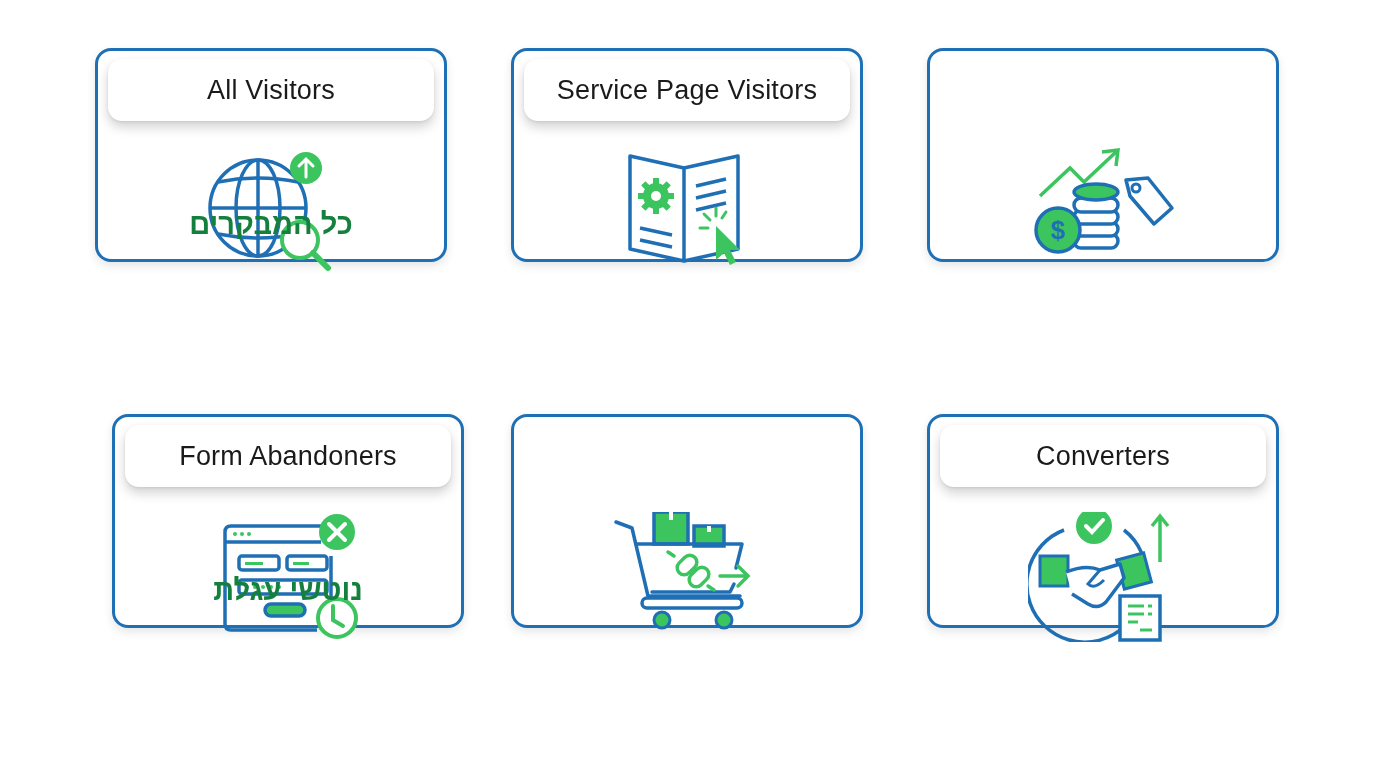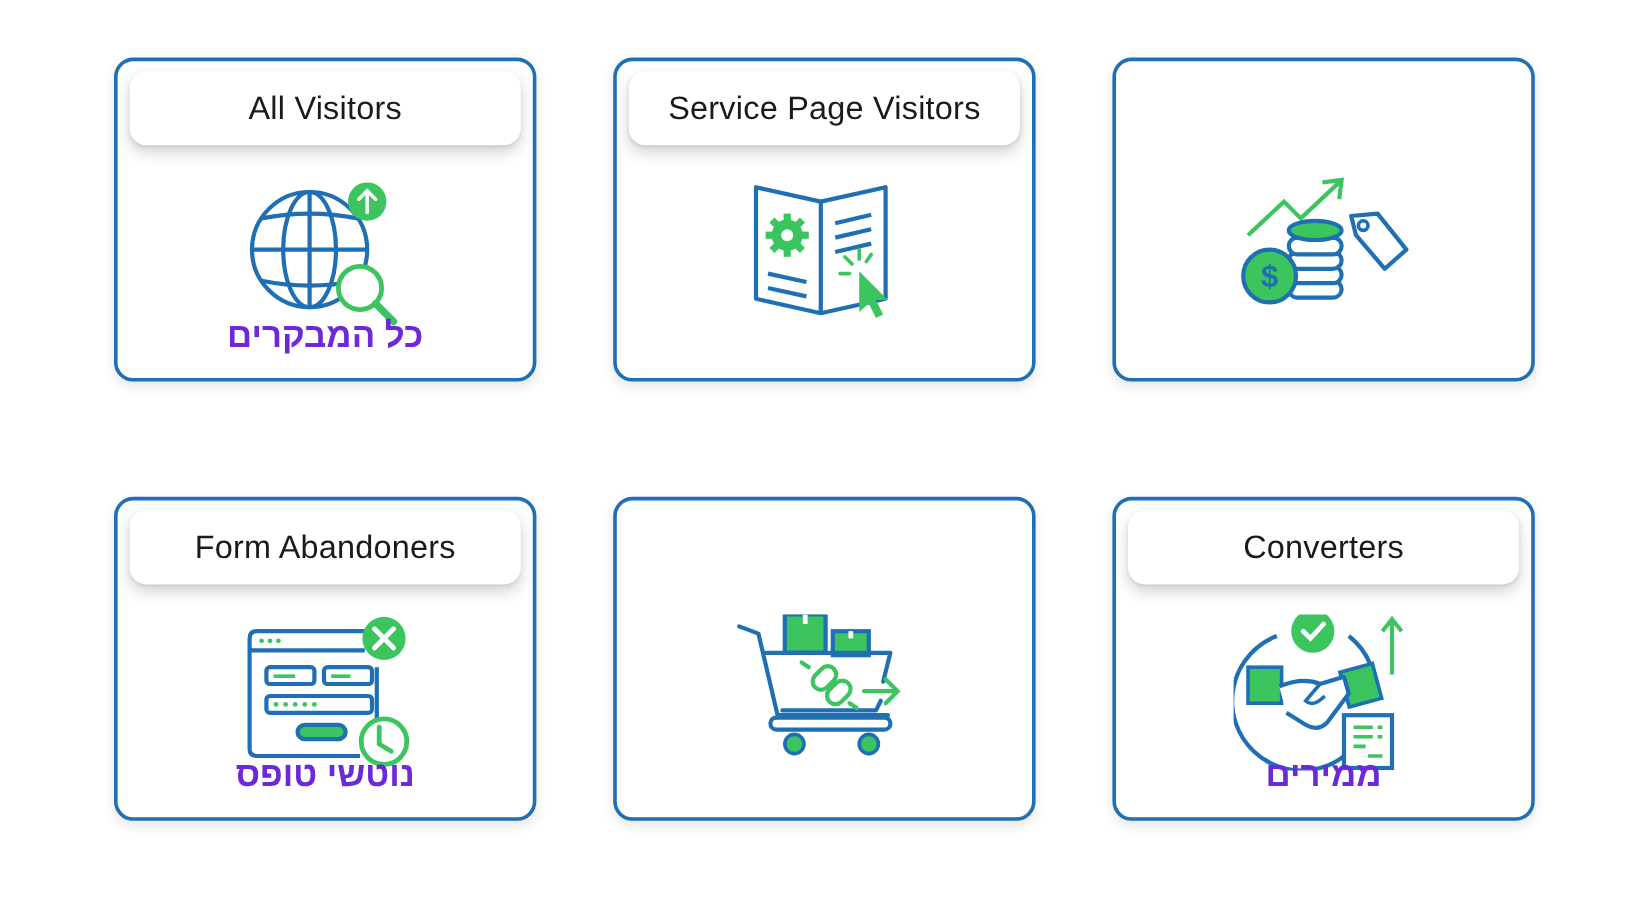--- a/index.html
+++ b/index.html
@@ -1,40 +1,40 @@
 <!DOCTYPE html>
 <html><head>
 <meta charset="utf-8">
 <style>
   html, body { margin:0; padding:0; }
   body {
     width:1376px; height:768px; background:#ffffff; position:relative; overflow:hidden;
     font-family:"Liberation Sans", "DejaVu Sans", sans-serif;
   }
   .card {
-    position:absolute; width:352px; height:270px;
+    position:absolute; width:352px; height:214px;
     border:3px solid #1f6fb5; border-radius:16px; background:#ffffff;
     box-sizing:border-box;
     box-shadow:0 4px 10px rgba(0,0,0,0.10);
   }
   .pill {
     position:absolute; left:10px; right:10px; top:8px; height:62px;
     background:#ffffff; border-radius:14px;
     box-shadow:0 6px 12px rgba(0,0,0,0.18), 0 1px 3px rgba(0,0,0,0.08);
     display:flex; align-items:center; justify-content:center;
     font-size:27px; color:#1a1a1a; letter-spacing:0.2px;
   }
   .icon {
     position:absolute; left:50%; top:95px; width:150px; height:130px;
     transform:translateX(-50%);
   }
   .icon svg { width:100%; height:100%; }
   .he {
     position:absolute; left:0; right:0; bottom:18px; text-align:center;
-    font-size:29px; font-weight:bold; color:#6d28d9; direction:rtl;
+    font-size:29px; font-weight:bold; color:#15803d; direction:rtl;
   }
 </style>
 </head>
 <body>
 
 <div class="card" style="left:95px; top:48px;">
   <div class="pill">All Visitors</div>
   <div class="icon">
     <svg viewBox="0 0 150 130">
       <g fill="none" stroke="#1f6fb5" stroke-width="3.5">
@@ -99,21 +99,21 @@
         <rect x="46" y="64" width="44" height="14" rx="7"></rect>
         <rect x="46" y="52" width="44" height="14" rx="7"></rect>
         <ellipse cx="68" cy="46" rx="22" ry="8" fill="#3cc45f"></ellipse>
       </g>
       <circle cx="30" cy="84" r="22" fill="#3cc45f" stroke="#1f6fb5" stroke-width="3.5"></circle>
       <text x="30" y="93" text-anchor="middle" font-size="26" font-family="Liberation Sans, sans-serif" fill="#1f6fb5" font-weight="bold">$</text>
     </svg>
   </div>
 </div>
 
-<div class="card" style="left:95px; top:414px;padding-left:28px;">
+<div class="card" style="left:112px; top:414px;padding-left:28px;">
   <div class="pill">Form Abandoners</div>
   <div class="icon">
     <svg viewBox="0 0 150 130">
       <g fill="none" stroke="#1f6fb5" stroke-width="3.5">
         <path d="M108 14 H18 Q12 14 12 20 V112 Q12 118 18 118 H104"></path>
         <line x1="12" y1="30" x2="108" y2="30"></line>
         <line x1="118" y1="44" x2="118" y2="88"></line>
         <rect x="26" y="44" width="40" height="14" rx="3"></rect>
         <rect x="74" y="44" width="40" height="14" rx="3"></rect>
         <rect x="26" y="68" width="88" height="14" rx="3"></rect>
@@ -130,21 +130,21 @@
           <circle cx="50" cy="75" r="2"></circle>
           <circle cx="58" cy="75" r="2"></circle>
           <circle cx="66" cy="75" r="2"></circle>
       </g>
       <circle cx="124" cy="20" r="18" fill="#3cc45f"></circle>
       <path d="M116 12 L132 28 M132 12 L116 28" stroke="#fff" stroke-width="4" stroke-linecap="round"></path>
       <circle cx="124" cy="106" r="19" fill="#fff" stroke="#3cc45f" stroke-width="4"></circle>
       <path d="M120 94 V108 L130 114" fill="none" stroke="#3cc45f" stroke-width="4" stroke-linecap="round"></path>
     </svg>
   </div>
-  <div class="he">נוטשי טופס</div>
+  <div class="he">נוטשי עגלת</div>
 </div>
 
 <div class="card" style="left:511px; top:414px;">
   <div class="icon">
     <svg viewBox="0 0 150 130">
       <g stroke="#1f6fb5" stroke-width="3.5">
         <rect x="42" y="0" width="34" height="32" fill="#3cc45f"></rect>
         <rect x="82" y="14" width="30" height="20" fill="#3cc45f"></rect>
       </g>
       <rect x="57" y="0" width="4" height="8" fill="#fff"></rect>
@@ -185,14 +185,13 @@
       <g stroke="#3cc45f" stroke-width="3">
         <line x1="100" y1="94" x2="116" y2="94"></line>
           <line x1="120" y1="94" x2="124" y2="94"></line>
         <line x1="100" y1="102" x2="116" y2="102"></line>
           <line x1="120" y1="102" x2="124" y2="102"></line>
         <line x1="100" y1="110" x2="110" y2="110"></line>
           <line x1="112" y1="118" x2="124" y2="118"></line>
       </g>
     </svg>
   </div>
-  <div class="he">ממירים</div>
 </div>
 
 </body></html>

